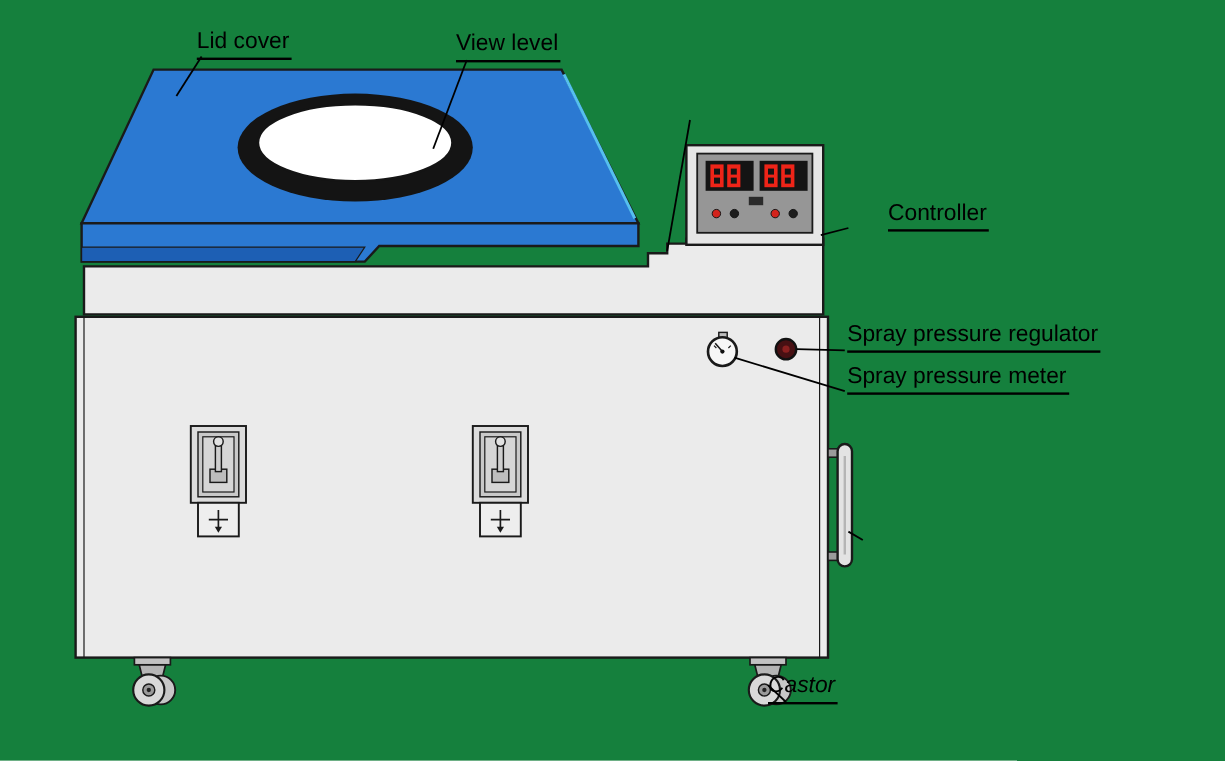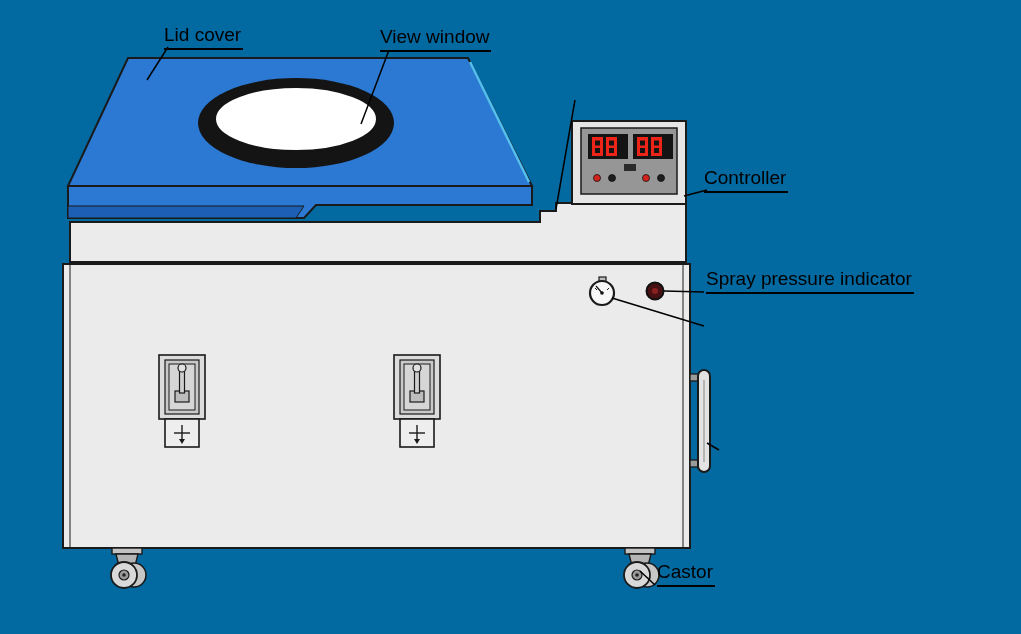--- a/index.html
+++ b/index.html
@@ -1,20 +1,20 @@
 <!DOCTYPE html>
 <html><head>
 <meta charset="utf-8">
 <style>
   html, body { margin: 0; padding: 0; background: #ffffff; }
   .canvas {
     position: relative;
     width: 1021px;
     height: 634px;
-    background: #0369a1;
+    background: #15803d;
     overflow: hidden;
     font-family: "Liberation Sans", sans-serif;
   }
   .canvas svg { position: absolute; left: 0; top: 0; }
   .label {
     position: absolute;
     font-size: 19px;
     line-height: 1.15;
     color: #000000;
     border-bottom: 2px solid #000000;
@@ -127,18 +127,19 @@
       <line x1="575" y1="100" x2="556" y2="209"></line>
       <line x1="707" y1="190" x2="684" y2="196"></line>
       <line x1="704" y1="292" x2="664" y2="291"></line>
       <line x1="704" y1="326" x2="612" y2="298"></line>
       <line x1="719" y1="450" x2="707" y2="443"></line>
       <line x1="655" y1="585" x2="640" y2="571"></line>
     </g>
   </svg>
 
   <div class="label" style="left:164px; top:24px;">Lid cover</div>
-  <div class="label" style="left:380px; top:26px;">View window</div>
-  <div class="label" style="left:704px; top:167px;">Controller</div>
-  <div class="label" style="left:706px; top:268px;">Spray pressure indicator</div>
-  <div class="label" style="left:657px; top:561px;">Castor</div>
+  <div class="label" style="left:380px; top:26px;">View level</div>
+  <div class="label" style="left:740px; top:167px;">Controller</div>
+  <div class="label" style="left:706px; top:268px;">Spray pressure regulator</div>
+  <div class="label" style="left:706px; top:303px;">Spray pressure meter</div>
+  <div class="label" style="left:640px; top:561px;font-style:italic;">Castor</div>
 
 </div>
 
 </body></html>

